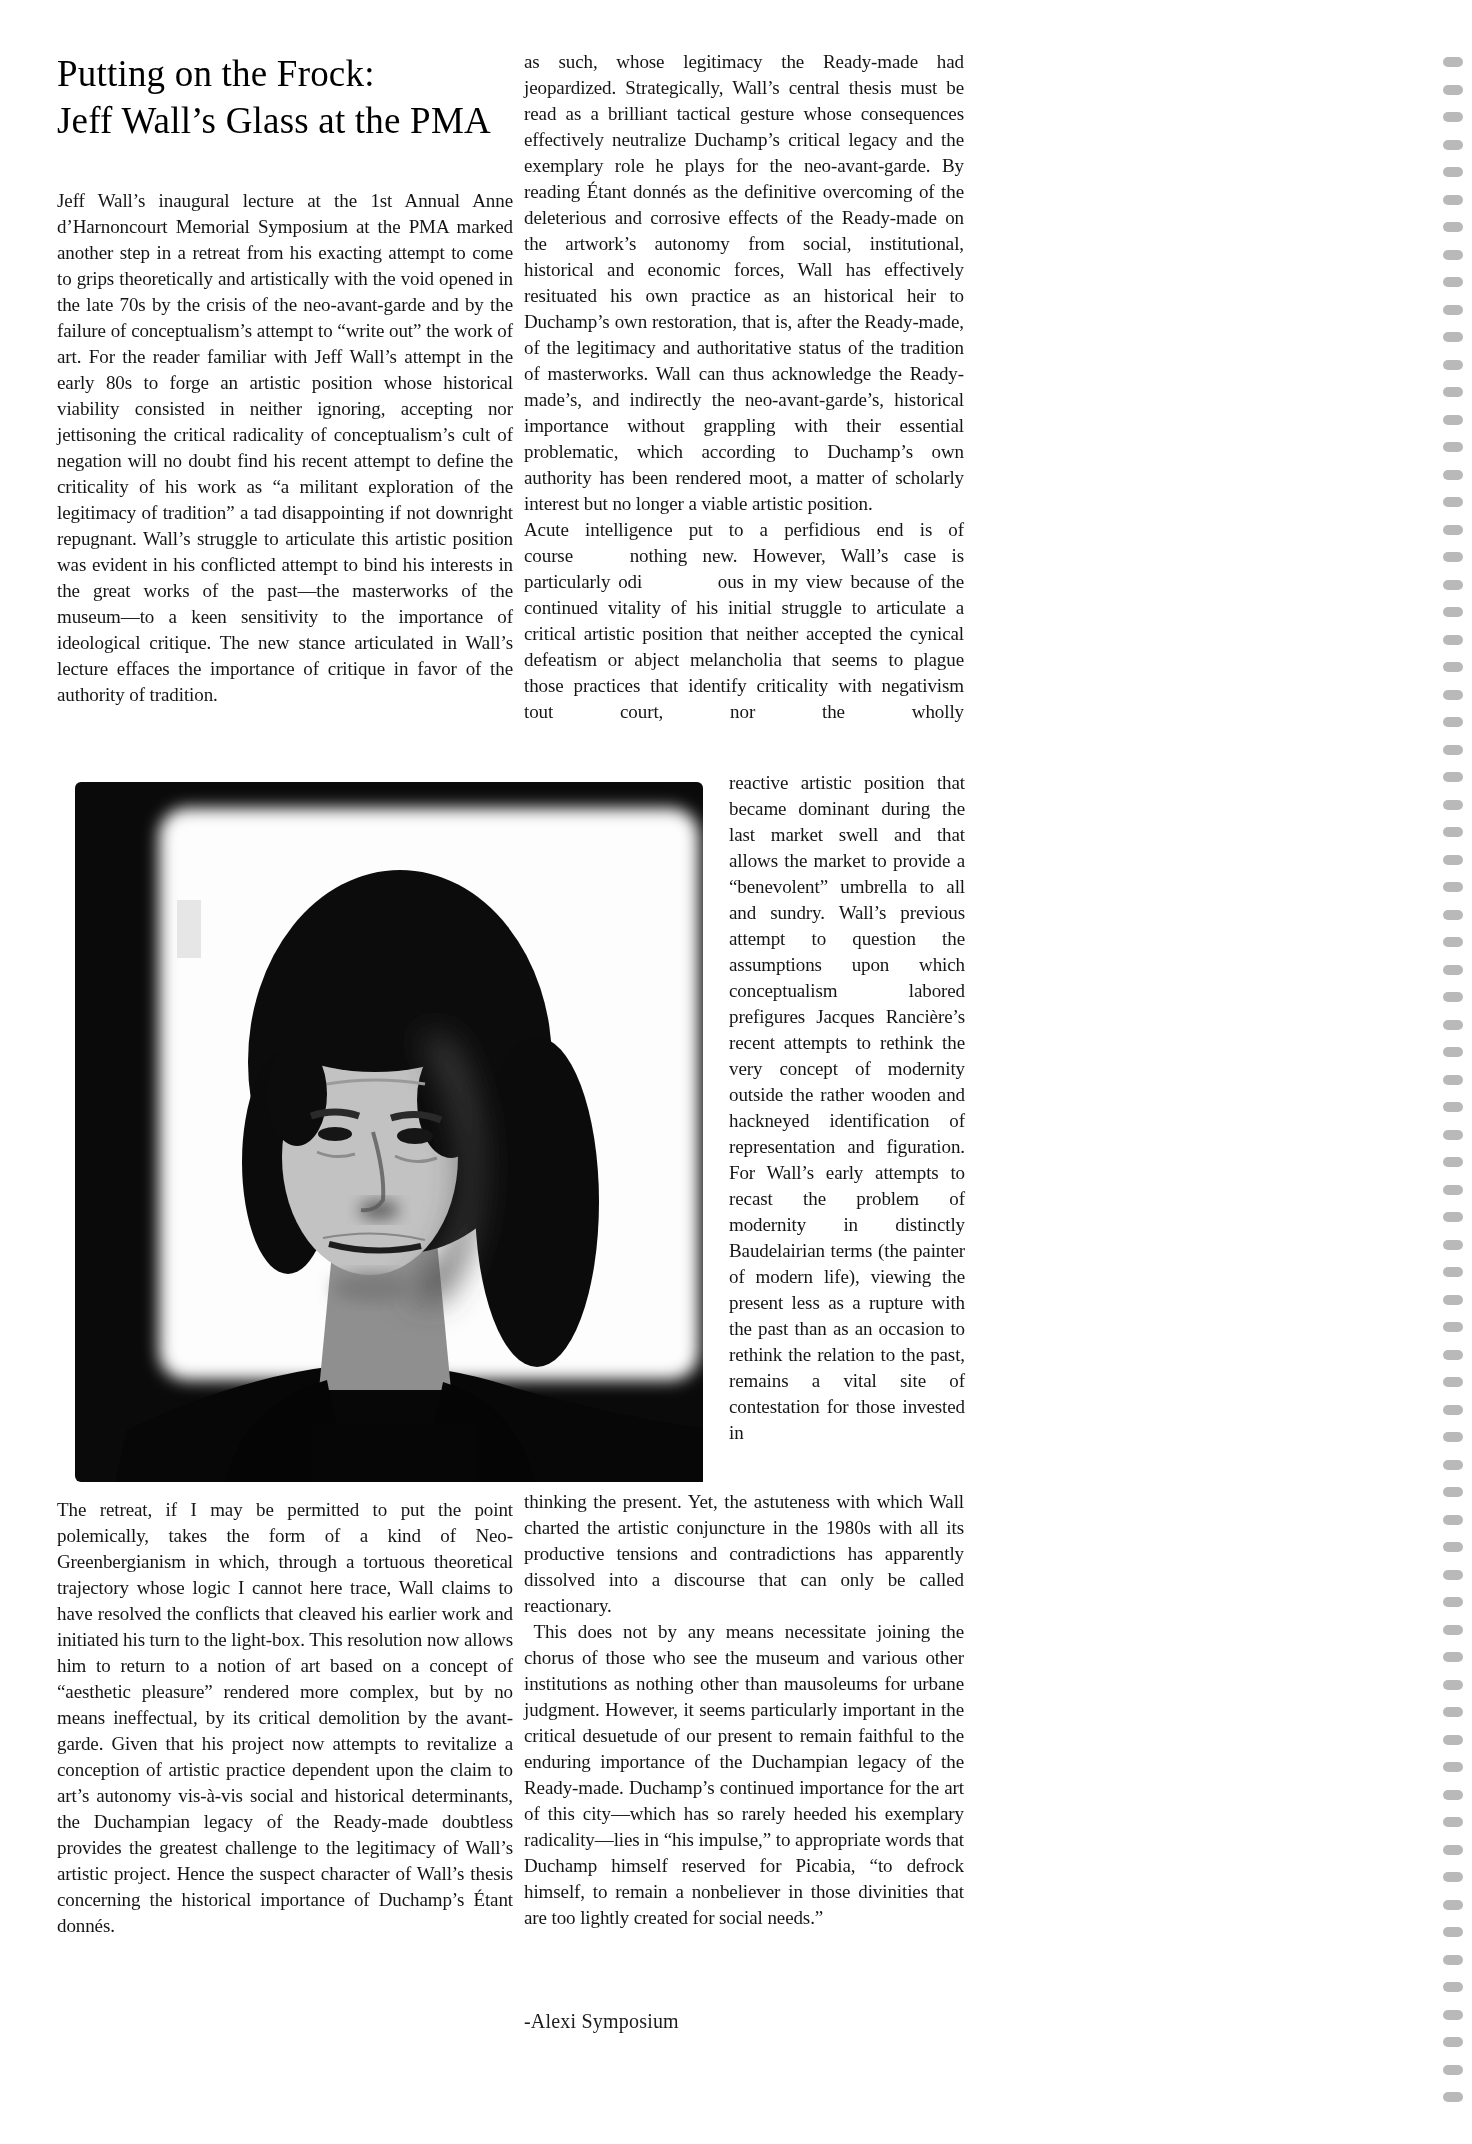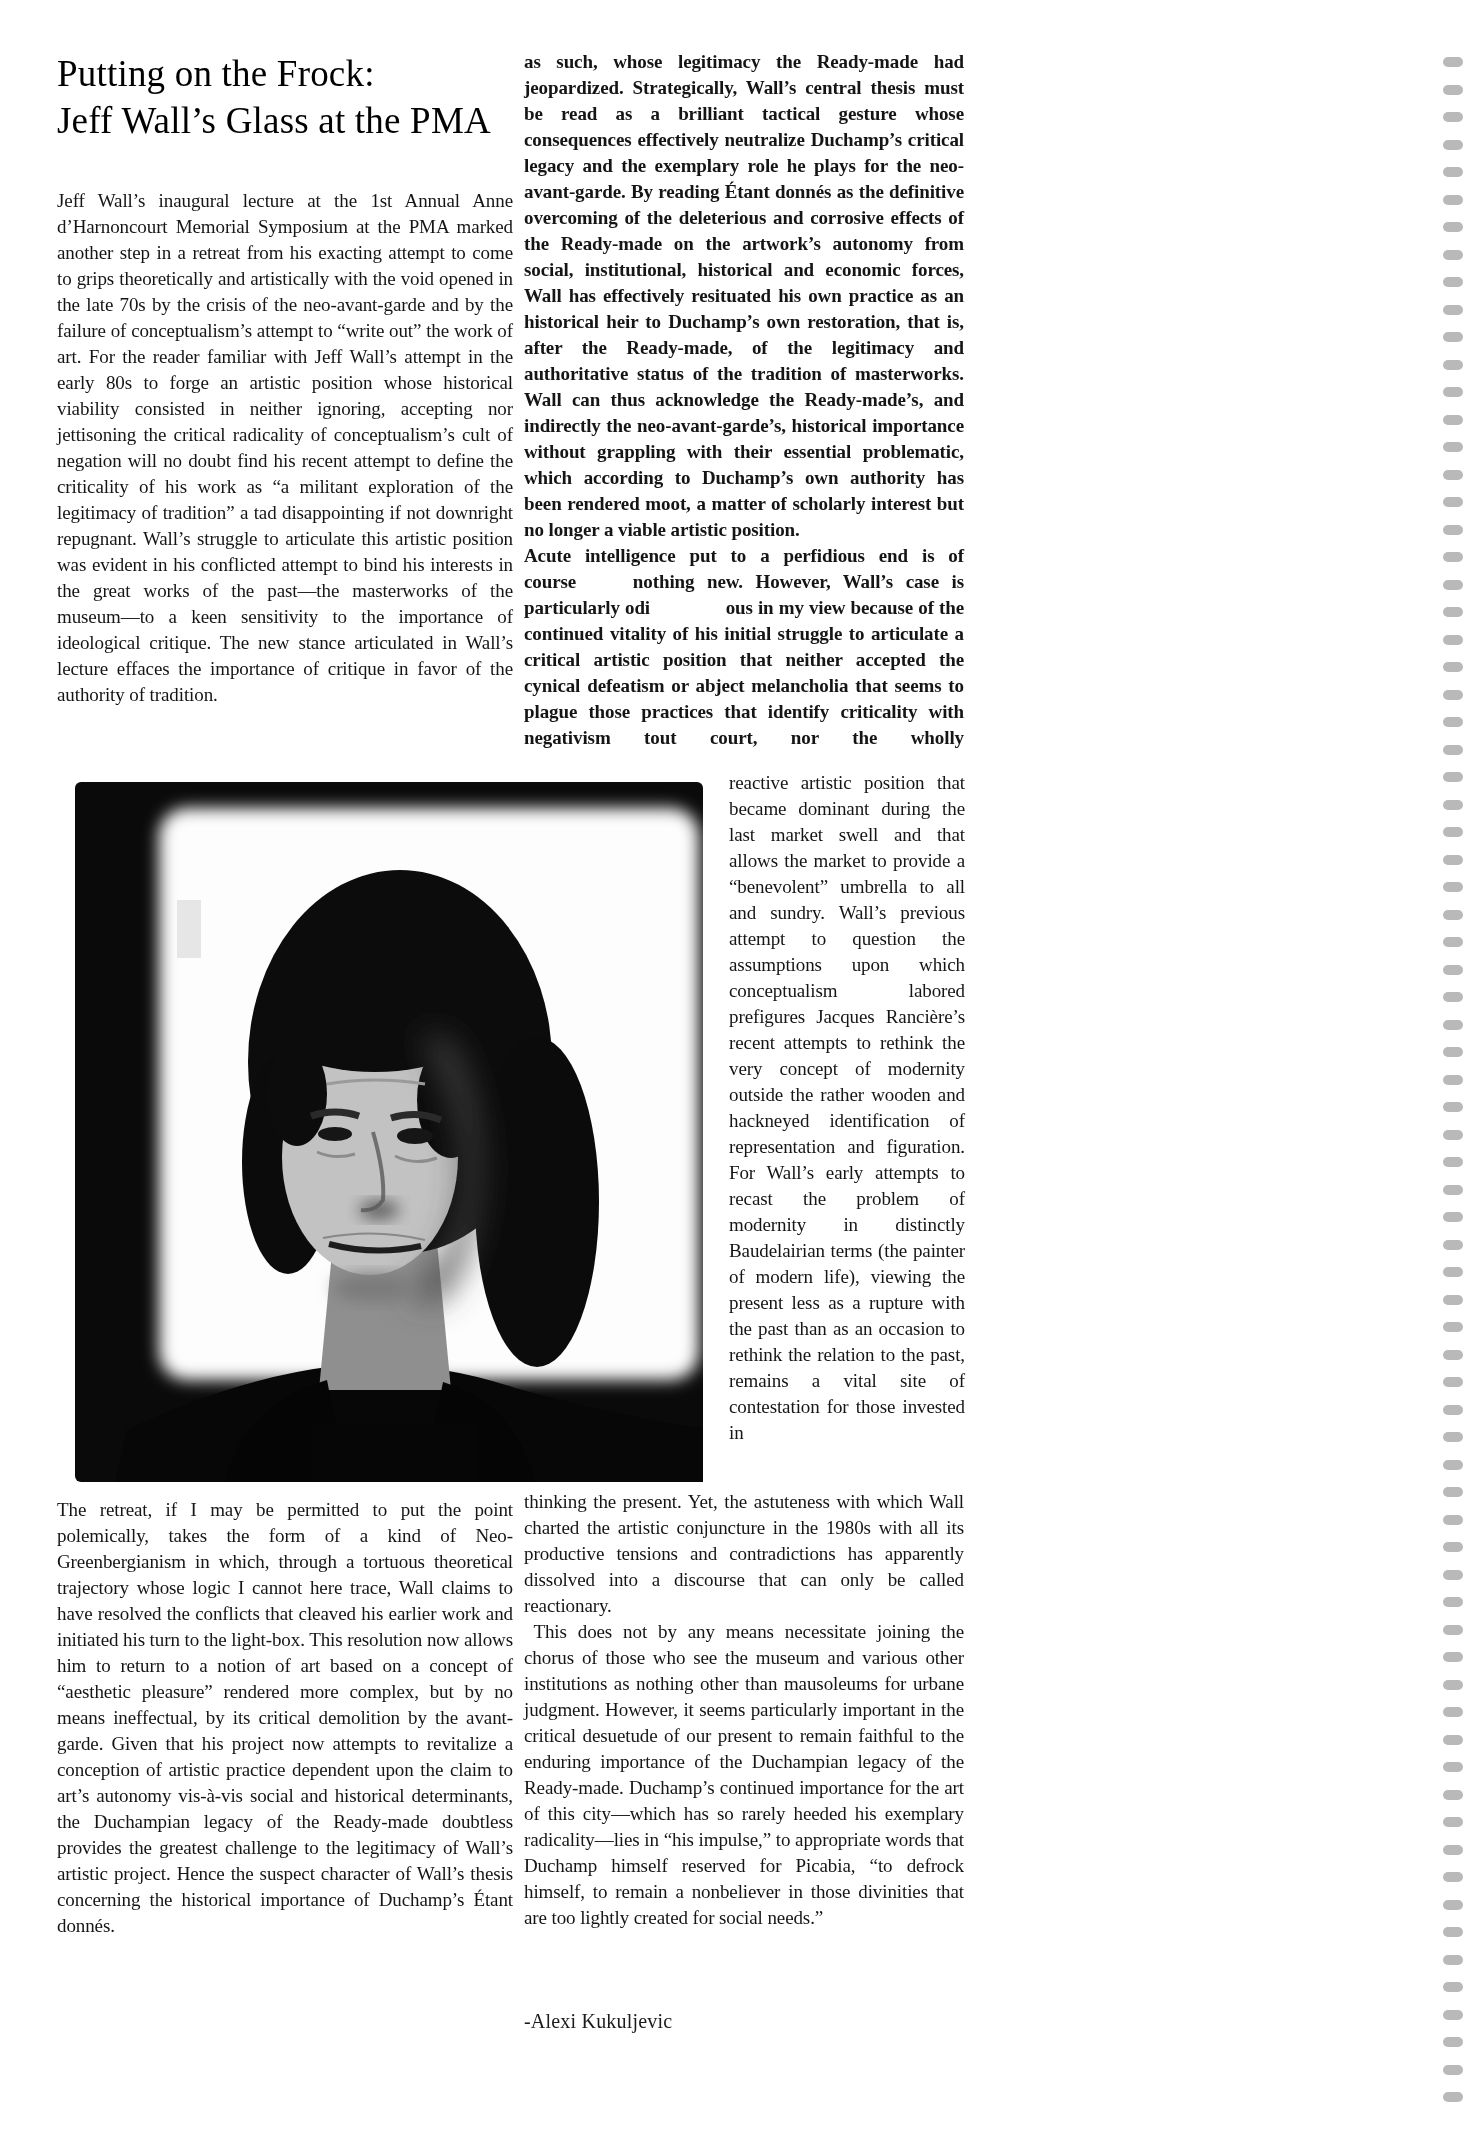--- a/index.html
+++ b/index.html
@@ -17,21 +17,21 @@
   }
   .col{
     position:absolute;
     text-align:justify;
     font-size:19px;line-height:26px;letter-spacing:-0.1px;
   }
   .col p{margin:0;padding:0;}
   .col p.runon{text-align-last:justify;}
   #leftTop{left:57px;top:188px;width:456px;}
   #leftBottom{left:57px;top:1497px;width:456px;}
-  #rightTop{left:524px;top:49px;width:440px;font-weight:bold;}
+  #rightTop{left:524px;top:49px;width:440px;}
   #rightNarrow{left:729px;top:770px;width:236px;}
   #rightBottom{left:524px;top:1489px;width:440px;}
   .byline{
     position:absolute;left:524px;top:2010px;
     font-size:20px;letter-spacing:0.2px;color:#1b1b1b;
   }
   .photo{
     position:absolute;left:75px;top:782px;width:628px;height:700px;
   }
   .photo svg{display:block;width:100%;height:100%;}
@@ -124,21 +124,21 @@
 
   <div class="col" id="rightNarrow">
     <p class="runon">reactive artistic position that became dominant during the last market swell and that allows the market to provide a “benevolent” umbrella to all and sundry. Wall’s previous attempt to question the assumptions upon which conceptualism labored prefigures Jacques Rancière’s recent attempts to rethink the very concept of modernity outside the rather wooden and hackneyed identification of representation and figuration.  For Wall’s early attempts to recast the problem of modernity in distinctly Baudelairian terms (the painter of modern life), viewing the present less as a rupture with the past than as an occasion to rethink the relation to the past, remains a vital site of contestation for those invested in</p>
   </div>
 
   <div class="col" id="rightBottom">
     <p>thinking the present.  Yet, the astuteness with which Wall charted the artistic conjuncture in the 1980s with all its productive tensions and contradictions has apparently dissolved into a discourse that can only be called reactionary.</p>
     <p> This does not by any means necessitate joining the chorus of those who see the museum and various other institutions as nothing other than mausoleums for urbane judgment. However, it seems particularly important in the critical desuetude of our present to remain faithful to the enduring importance of the Duchampian legacy of the Ready-made.  Duchamp’s continued importance for the art of this city—which has so rarely heeded his exemplary radicality—lies in “his impulse,” to appropriate words that Duchamp himself reserved for Picabia, “to defrock himself, to remain a nonbeliever in those divinities that are too lightly created for social needs.”</p>
   </div>
 
-  <div class="byline">-Alexi Kukuljevic</div>
+  <div class="byline">-Alexi Symposium</div>
 
   <div class="marks">
       <div class="mark" style="background: rgb(185, 185, 185);"></div>
       <div class="mark" style="background: rgb(185, 185, 185);"></div>
       <div class="mark" style="background: rgb(185, 185, 185);"></div>
       <div class="mark" style="background: rgb(185, 185, 185);"></div>
       <div class="mark" style="background: rgb(185, 185, 185);"></div>
       <div class="mark" style="background: rgb(185, 185, 185);"></div>
       <div class="mark" style="background: rgb(185, 185, 185);"></div>
       <div class="mark" style="background: rgb(185, 185, 185);"></div>

